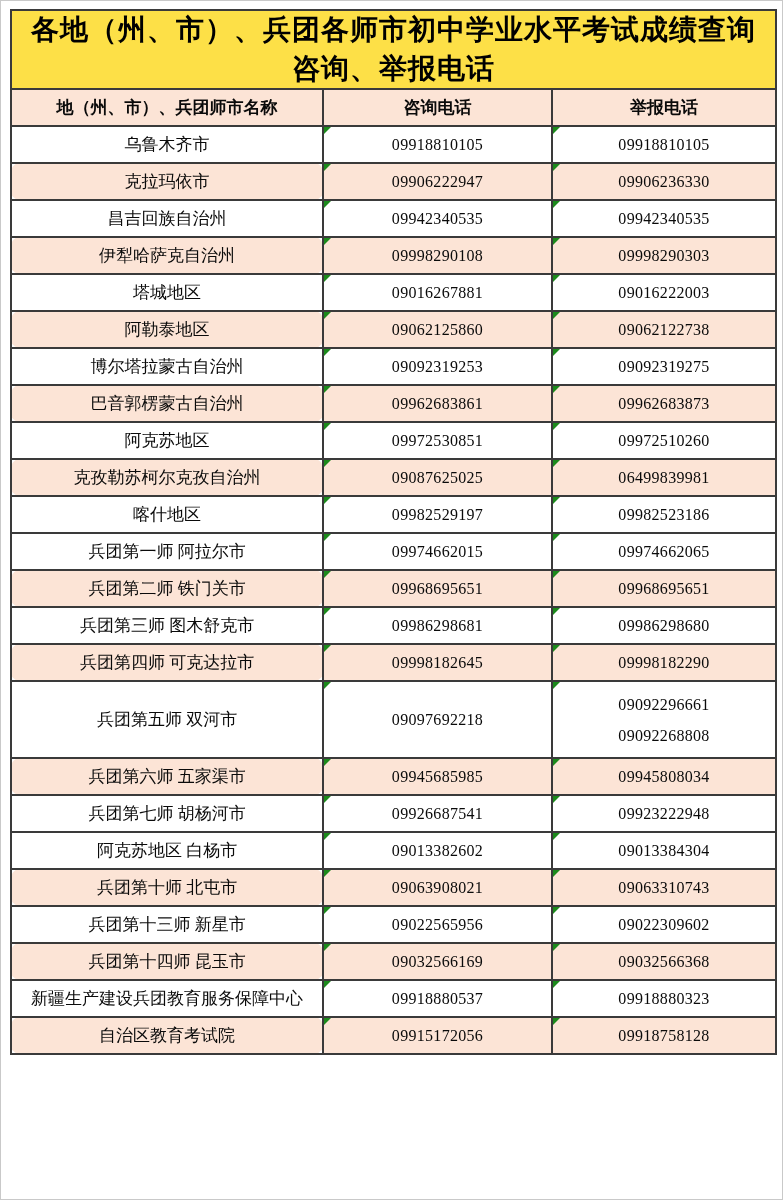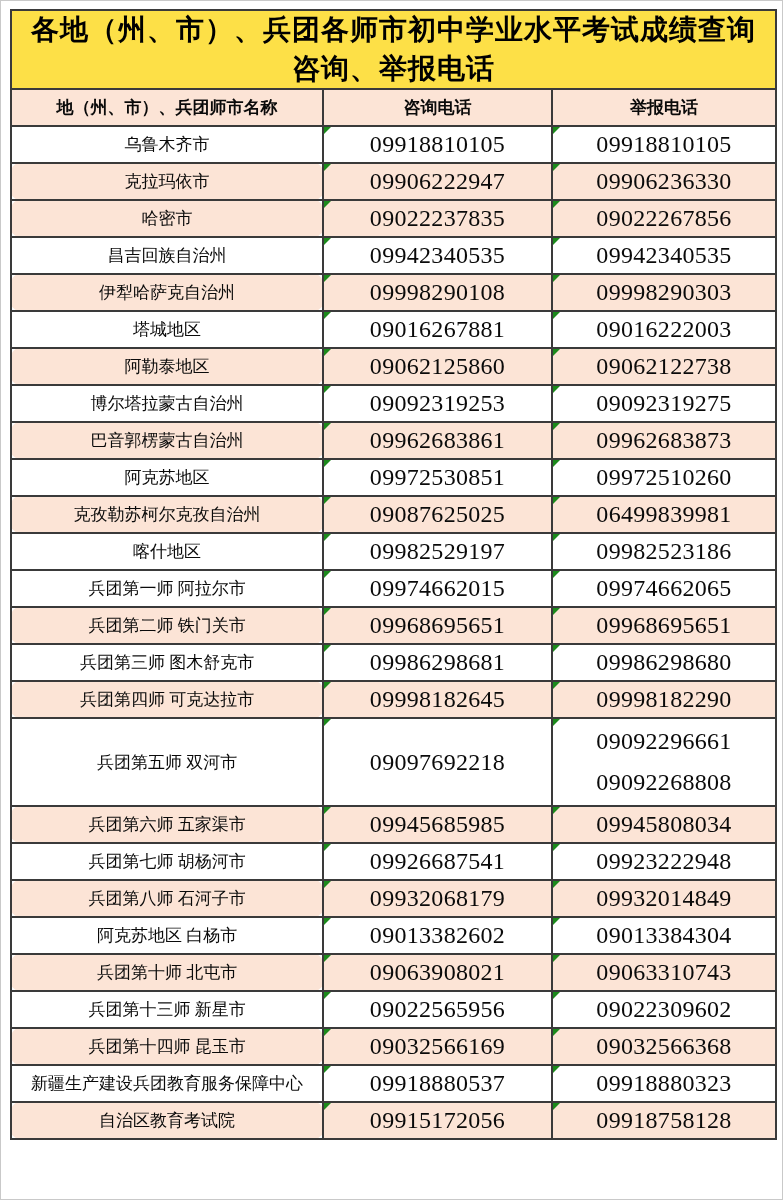--- a/index.html
+++ b/index.html
@@ -52,21 +52,21 @@
   }
   tr.data-row{height:37px;}
   tr.data-row.tall{height:77px;}
   tr.data-row.shaded td{background:var(--shade);}
   td.name-cell{
     font-size:17px;
     border-radius:9px;
   }
   td.num-cell{
     position:relative;
-    font-size:24px;
+    font-size:16px;
     letter-spacing:0.3px;
     margin-top:36px;
   }
   .tri{
     position:absolute;top:0;left:0;
     width:0;height:0;
     border-top:7px solid var(--flag);
     border-right:7px solid transparent;
   }
   .lines{
@@ -126,35 +126,20 @@
               <div class="line">09906222947</div>
             </div>
     </td>
     <td class="num-cell">
       <span class="tri"></span>
       <div class="lines">
               <div class="line">09906236330</div>
             </div>
     </td>
   </tr>
-        <tr class="data-row shaded">
-    <td class="name-cell">哈密市</td>
-    <td class="num-cell">
-      <span class="tri"></span>
-      <div class="lines">
-              <div class="line">09022237835</div>
-            </div>
-    </td>
-    <td class="num-cell">
-      <span class="tri"></span>
-      <div class="lines">
-              <div class="line">09022267856</div>
-            </div>
-    </td>
-  </tr>
         <tr class="data-row">
     <td class="name-cell">昌吉回族自治州</td>
     <td class="num-cell">
       <span class="tri"></span>
       <div class="lines">
               <div class="line">09942340535</div>
             </div>
     </td>
     <td class="num-cell">
       <span class="tri"></span>
@@ -379,35 +364,20 @@
     <td class="num-cell">
       <span class="tri"></span>
       <div class="lines">
               <div class="line">09926687541</div>
             </div>
     </td>
     <td class="num-cell">
       <span class="tri"></span>
       <div class="lines">
               <div class="line">09923222948</div>
-            </div>
-    </td>
-  </tr>
-        <tr class="data-row shaded">
-    <td class="name-cell">兵团第八师 石河子市</td>
-    <td class="num-cell">
-      <span class="tri"></span>
-      <div class="lines">
-              <div class="line">09932068179</div>
-            </div>
-    </td>
-    <td class="num-cell">
-      <span class="tri"></span>
-      <div class="lines">
-              <div class="line">09932014849</div>
             </div>
     </td>
   </tr>
         <tr class="data-row">
     <td class="name-cell">阿克苏地区 白杨市</td>
     <td class="num-cell">
       <span class="tri"></span>
       <div class="lines">
               <div class="line">09013382602</div>
             </div>

